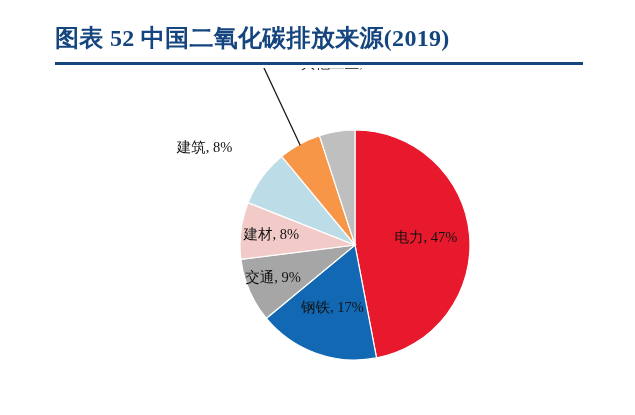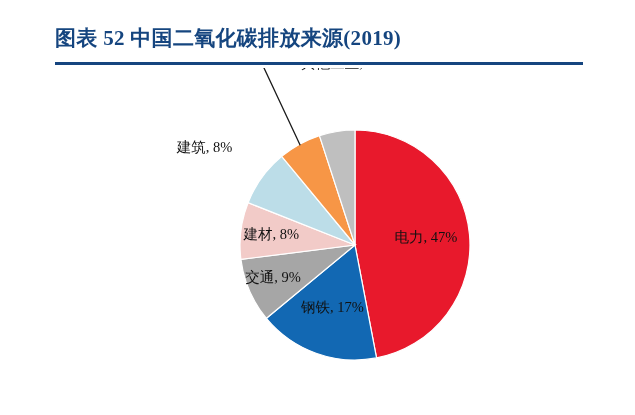--- a/index.html
+++ b/index.html
@@ -19,21 +19,21 @@
     left: 0;
     top: 0;
     width: 635px;
     height: 415px;
     background: #ffffff;
   }
   #chart-title {
     position: absolute;
     left: 55px;
     top: 24px;
-    font-size: 21px;
+    font-size: 24px;
     font-weight: bold;
     color: #15457F;
     letter-spacing: 0.3px;
     white-space: nowrap;
     line-height: 28px;
   }
   #title-rule {
     position: absolute;
     left: 55px;
     top: 62px;

